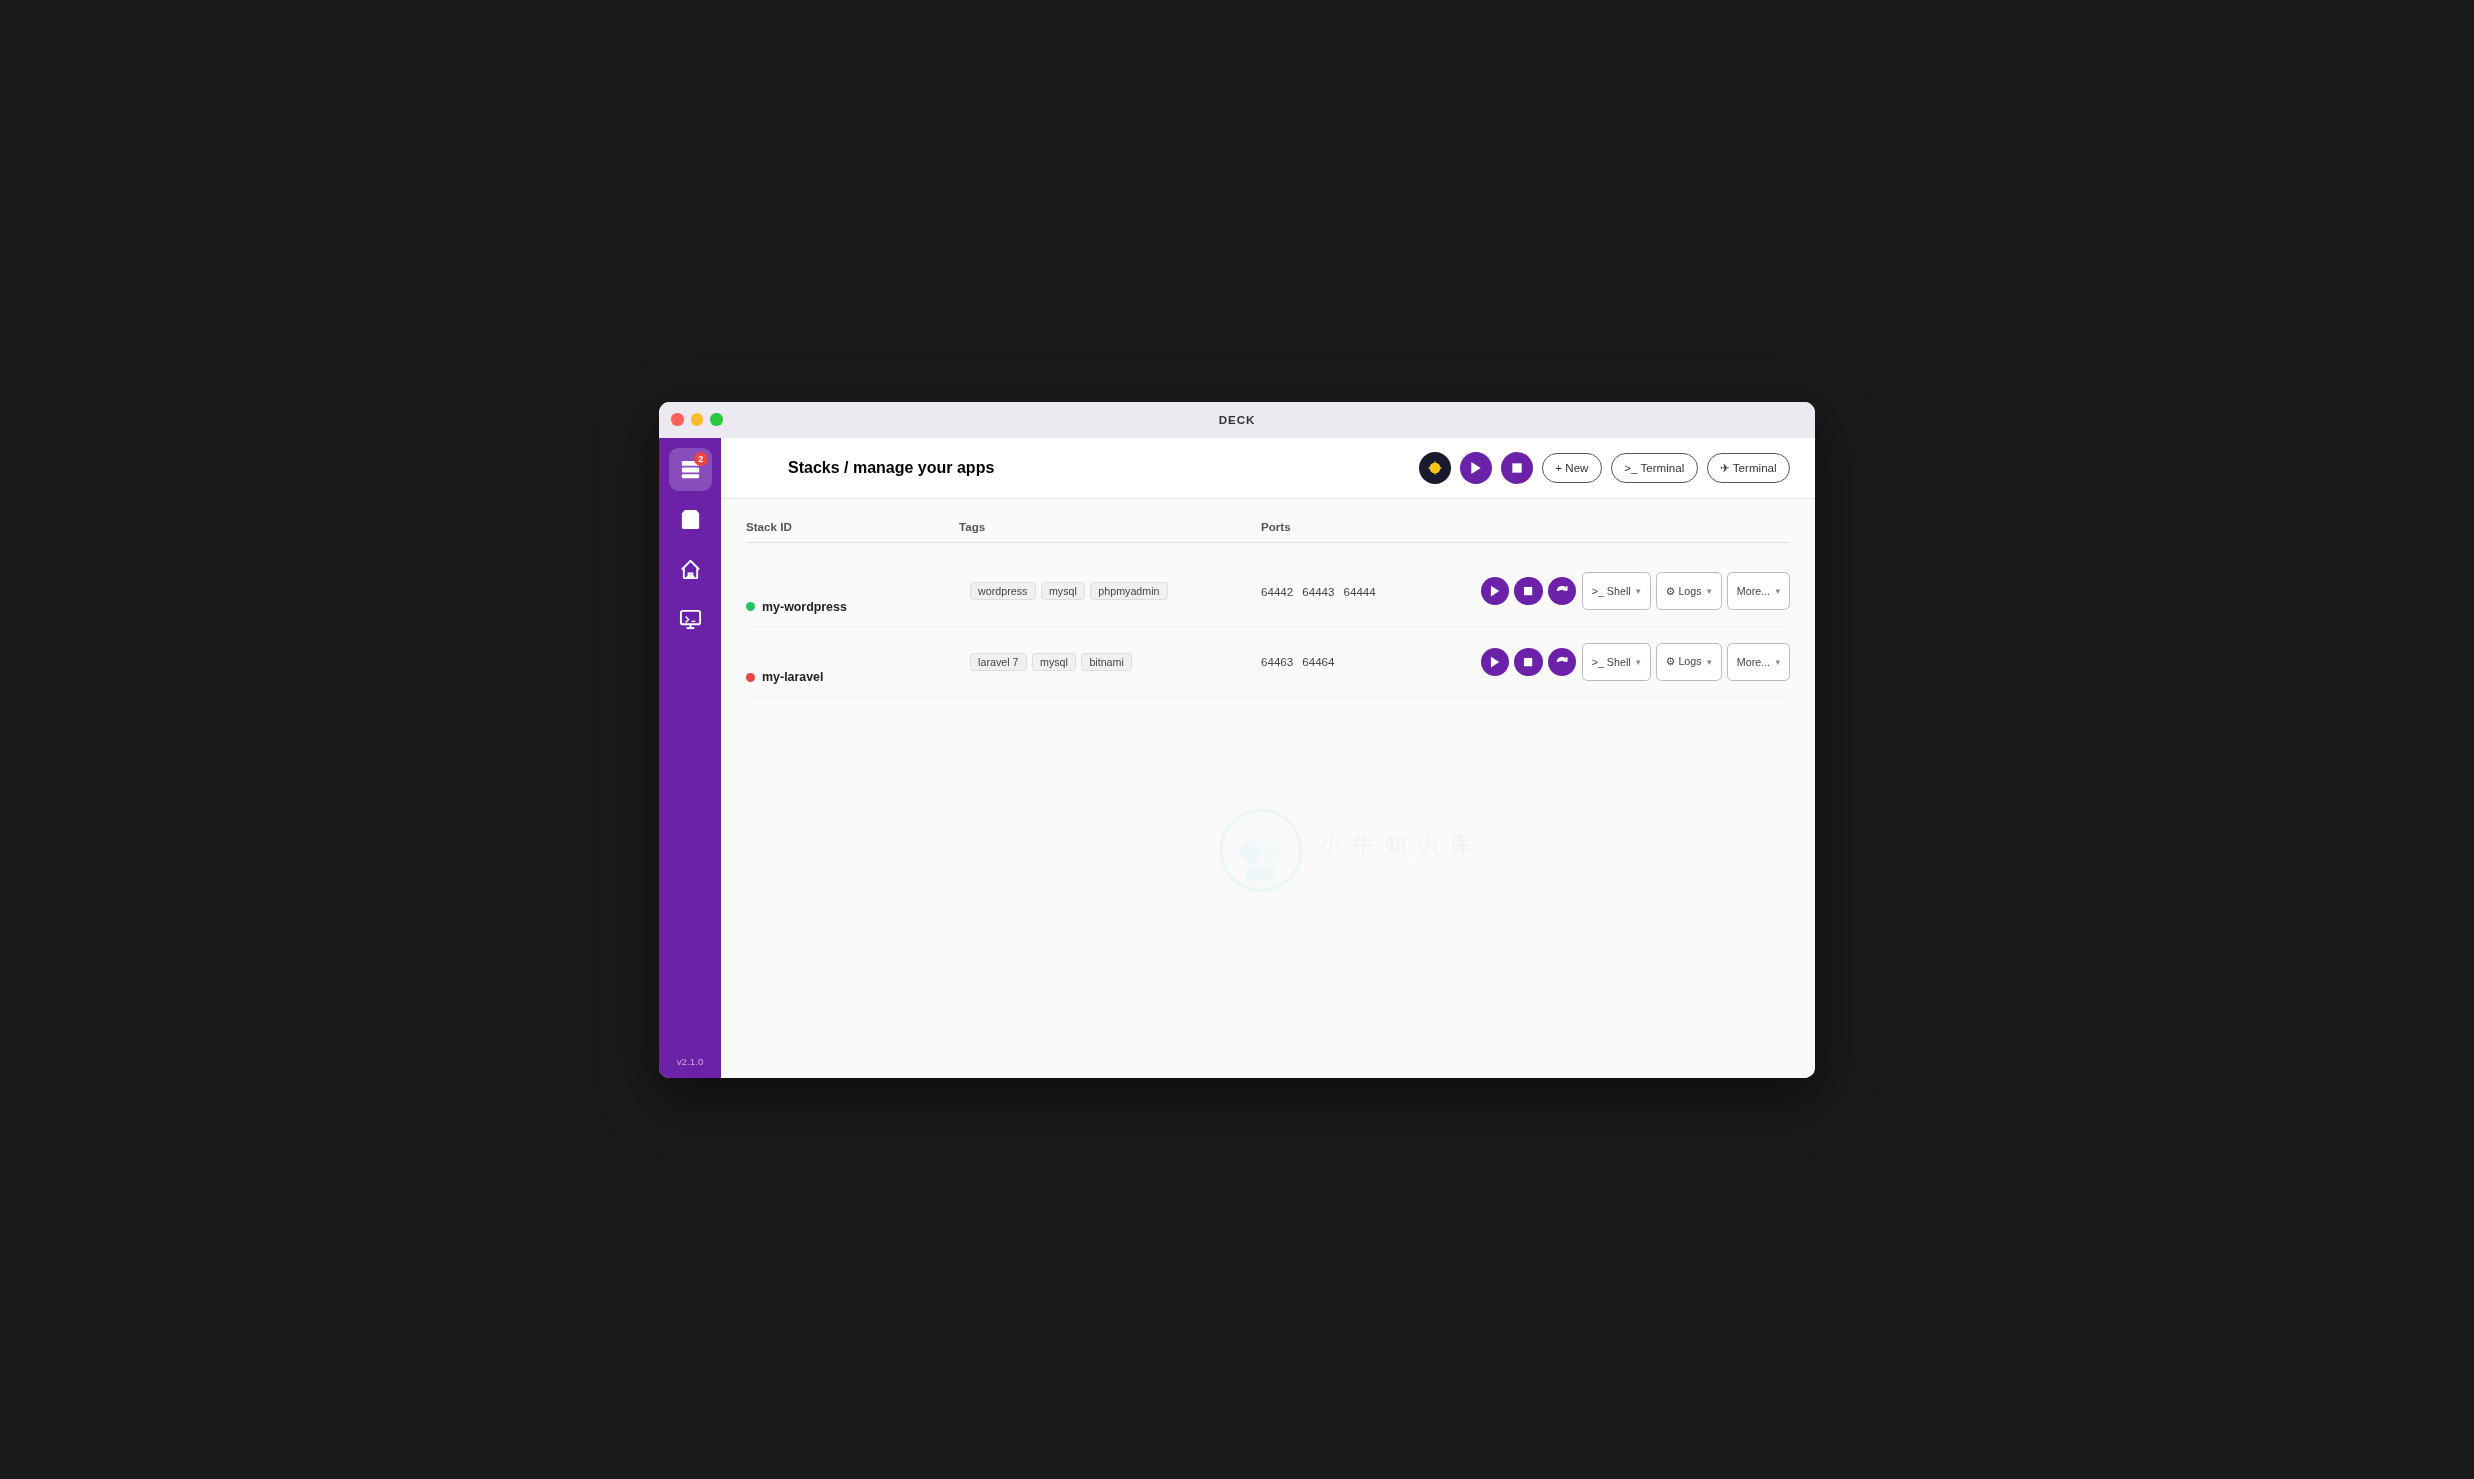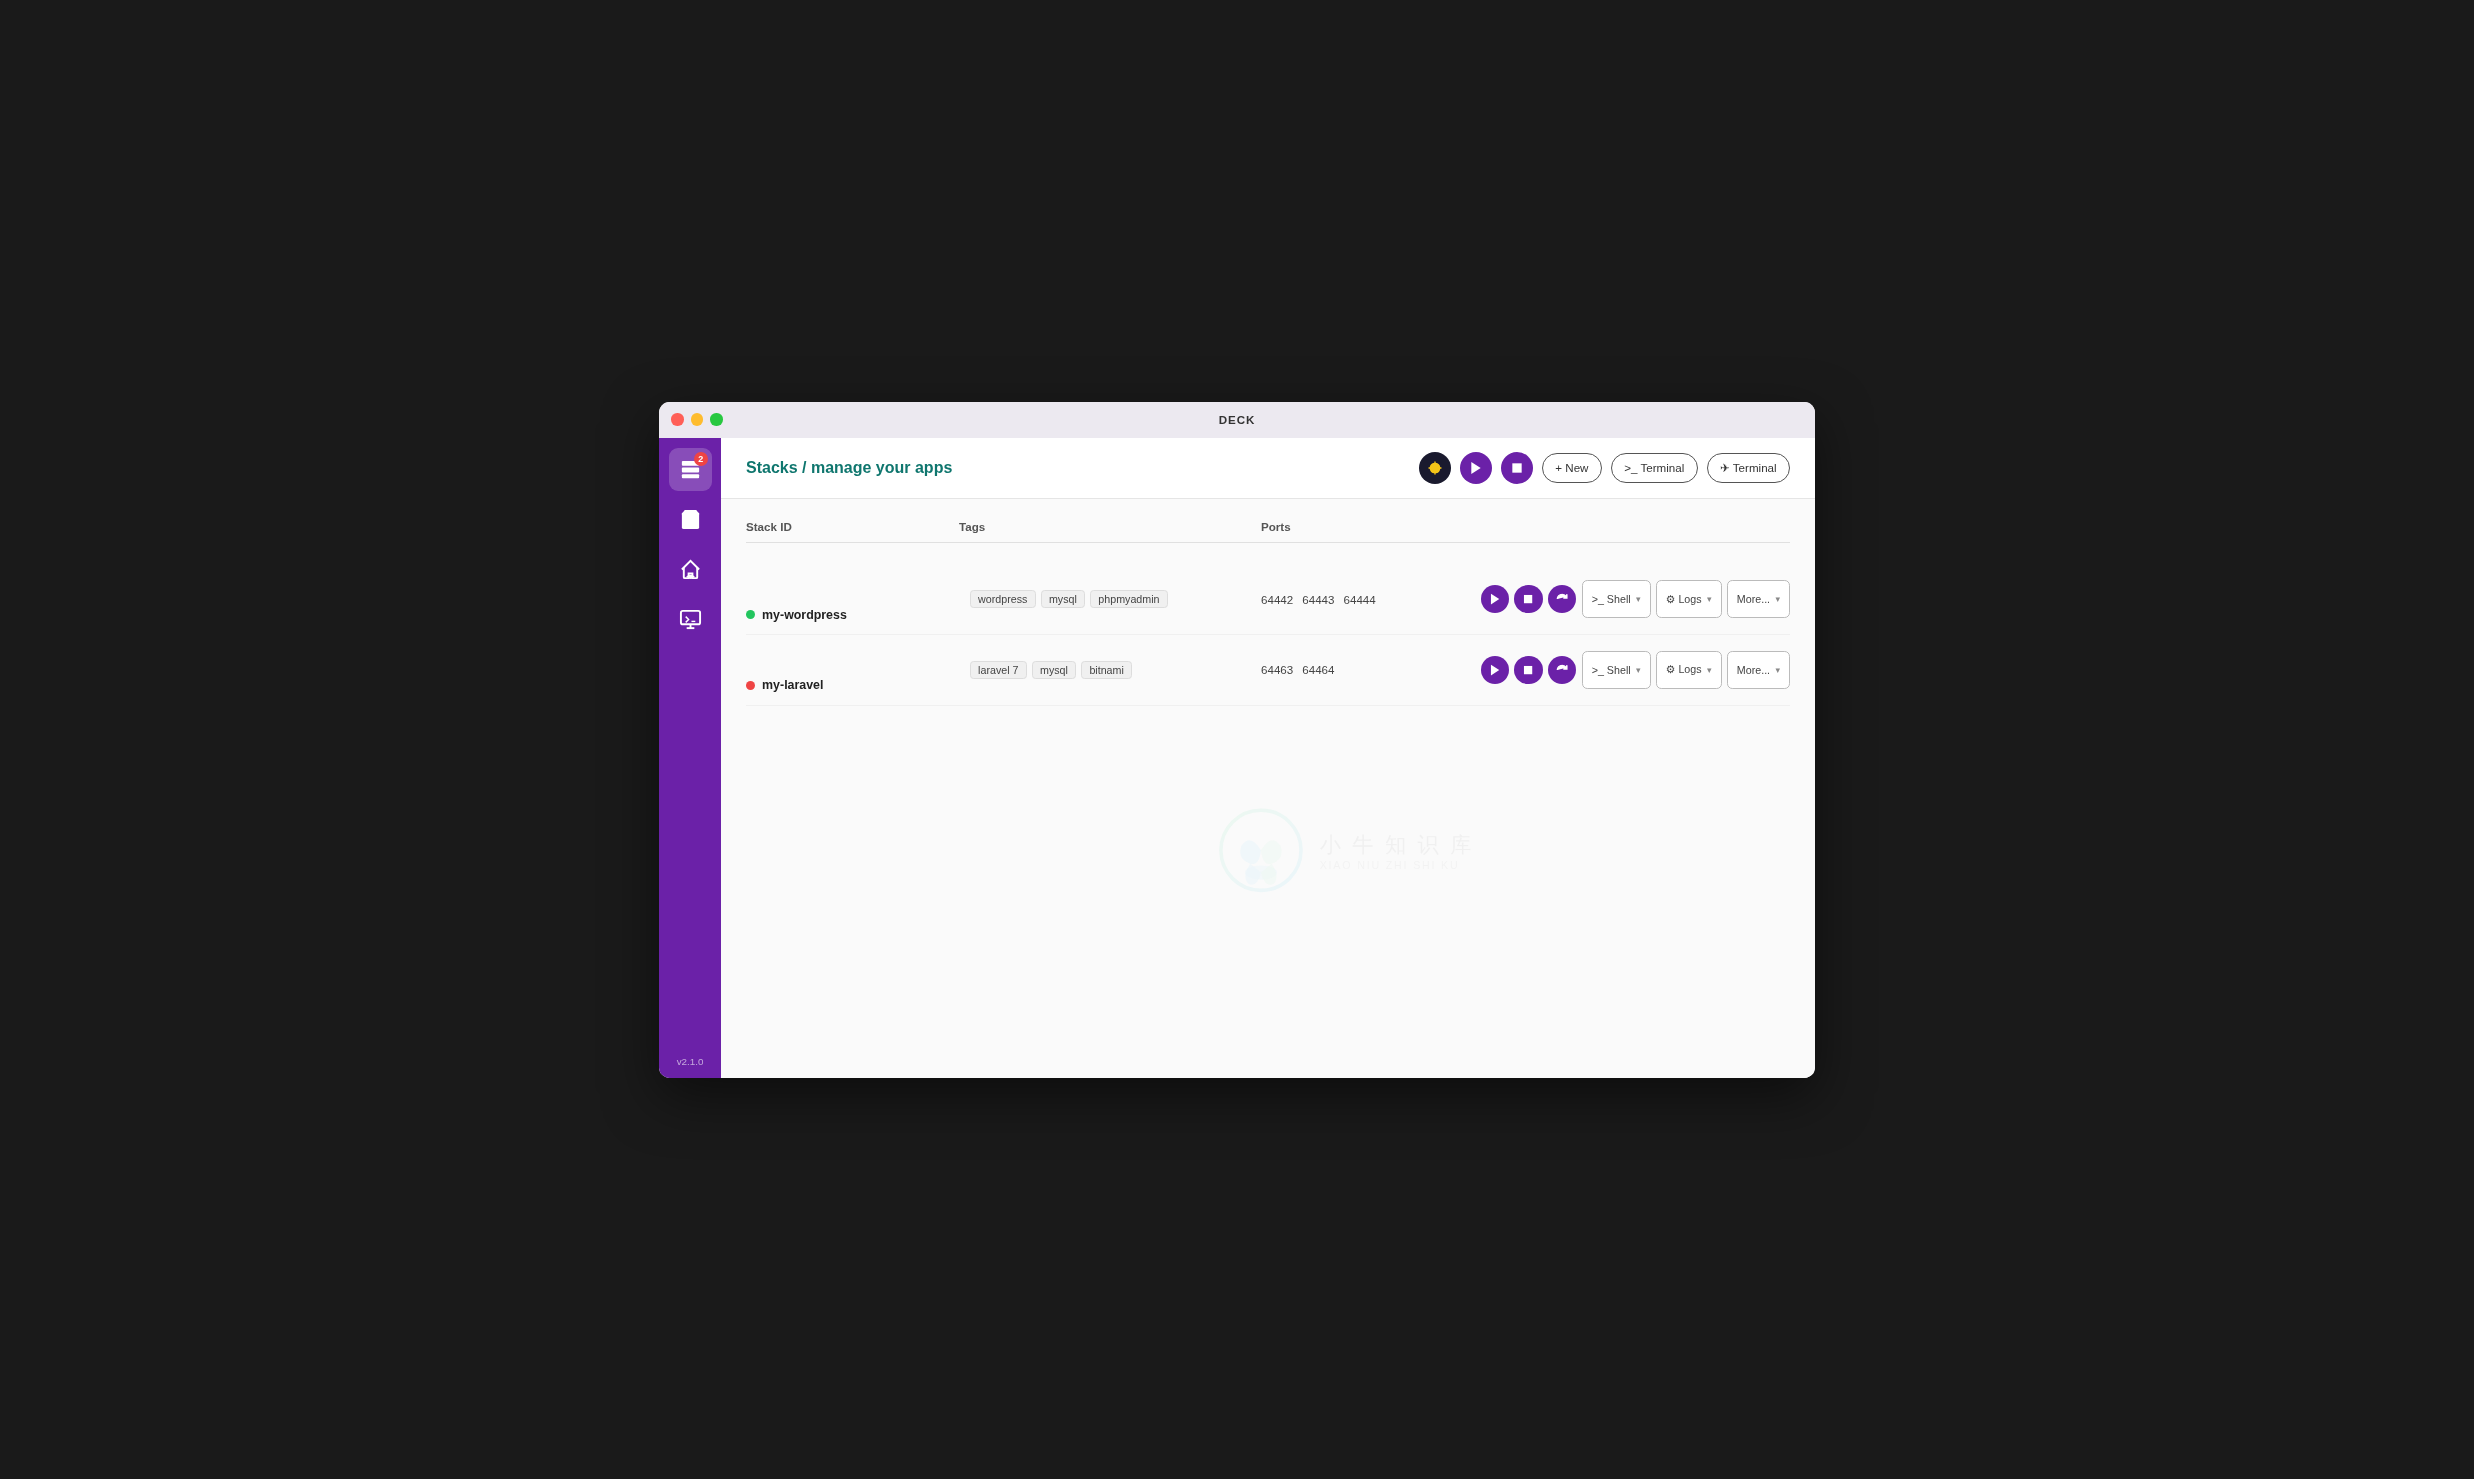--- a/index.html
+++ b/index.html
@@ -122,21 +122,22 @@
       padding: 14.2px 25px;
       display: flex;
       align-items: center;
       justify-content: space-between;
       border-bottom: 0.9px solid #e5e5e5;
       flex-shrink: 0;
     }
     .breadcrumb {
       font-size: 16px;
       font-weight: 600;
-      color: #0f766e;
+      color: #000000;
+      margin-left: 42px;
     }
     .header-actions {
       display: flex;
       align-items: center;
       gap: 9px;
     }
     .icon-btn {
       width: 32px;
       height: 32px;
       border-radius: 50%;
@@ -177,21 +178,21 @@
     .content {
       padding: 21.3px 25px;
       flex: 1;
       overflow-y: auto;
     }
     .table-header {
       display: grid;
       grid-template-columns: 213px 302px 1fr;
       padding: 0 0 9px 0;
       border-bottom: 0.9px solid #e0e0e0;
-      margin-bottom: 21px;
+      margin-bottom: 13px;
     }
     .col-header {
       font-size: 11.6px;
       font-weight: 600;
       color: #555;
     }
     .table-row {
       display: grid;
       grid-template-columns: 213px 302px 1fr;
       padding: 12.4px 0;

